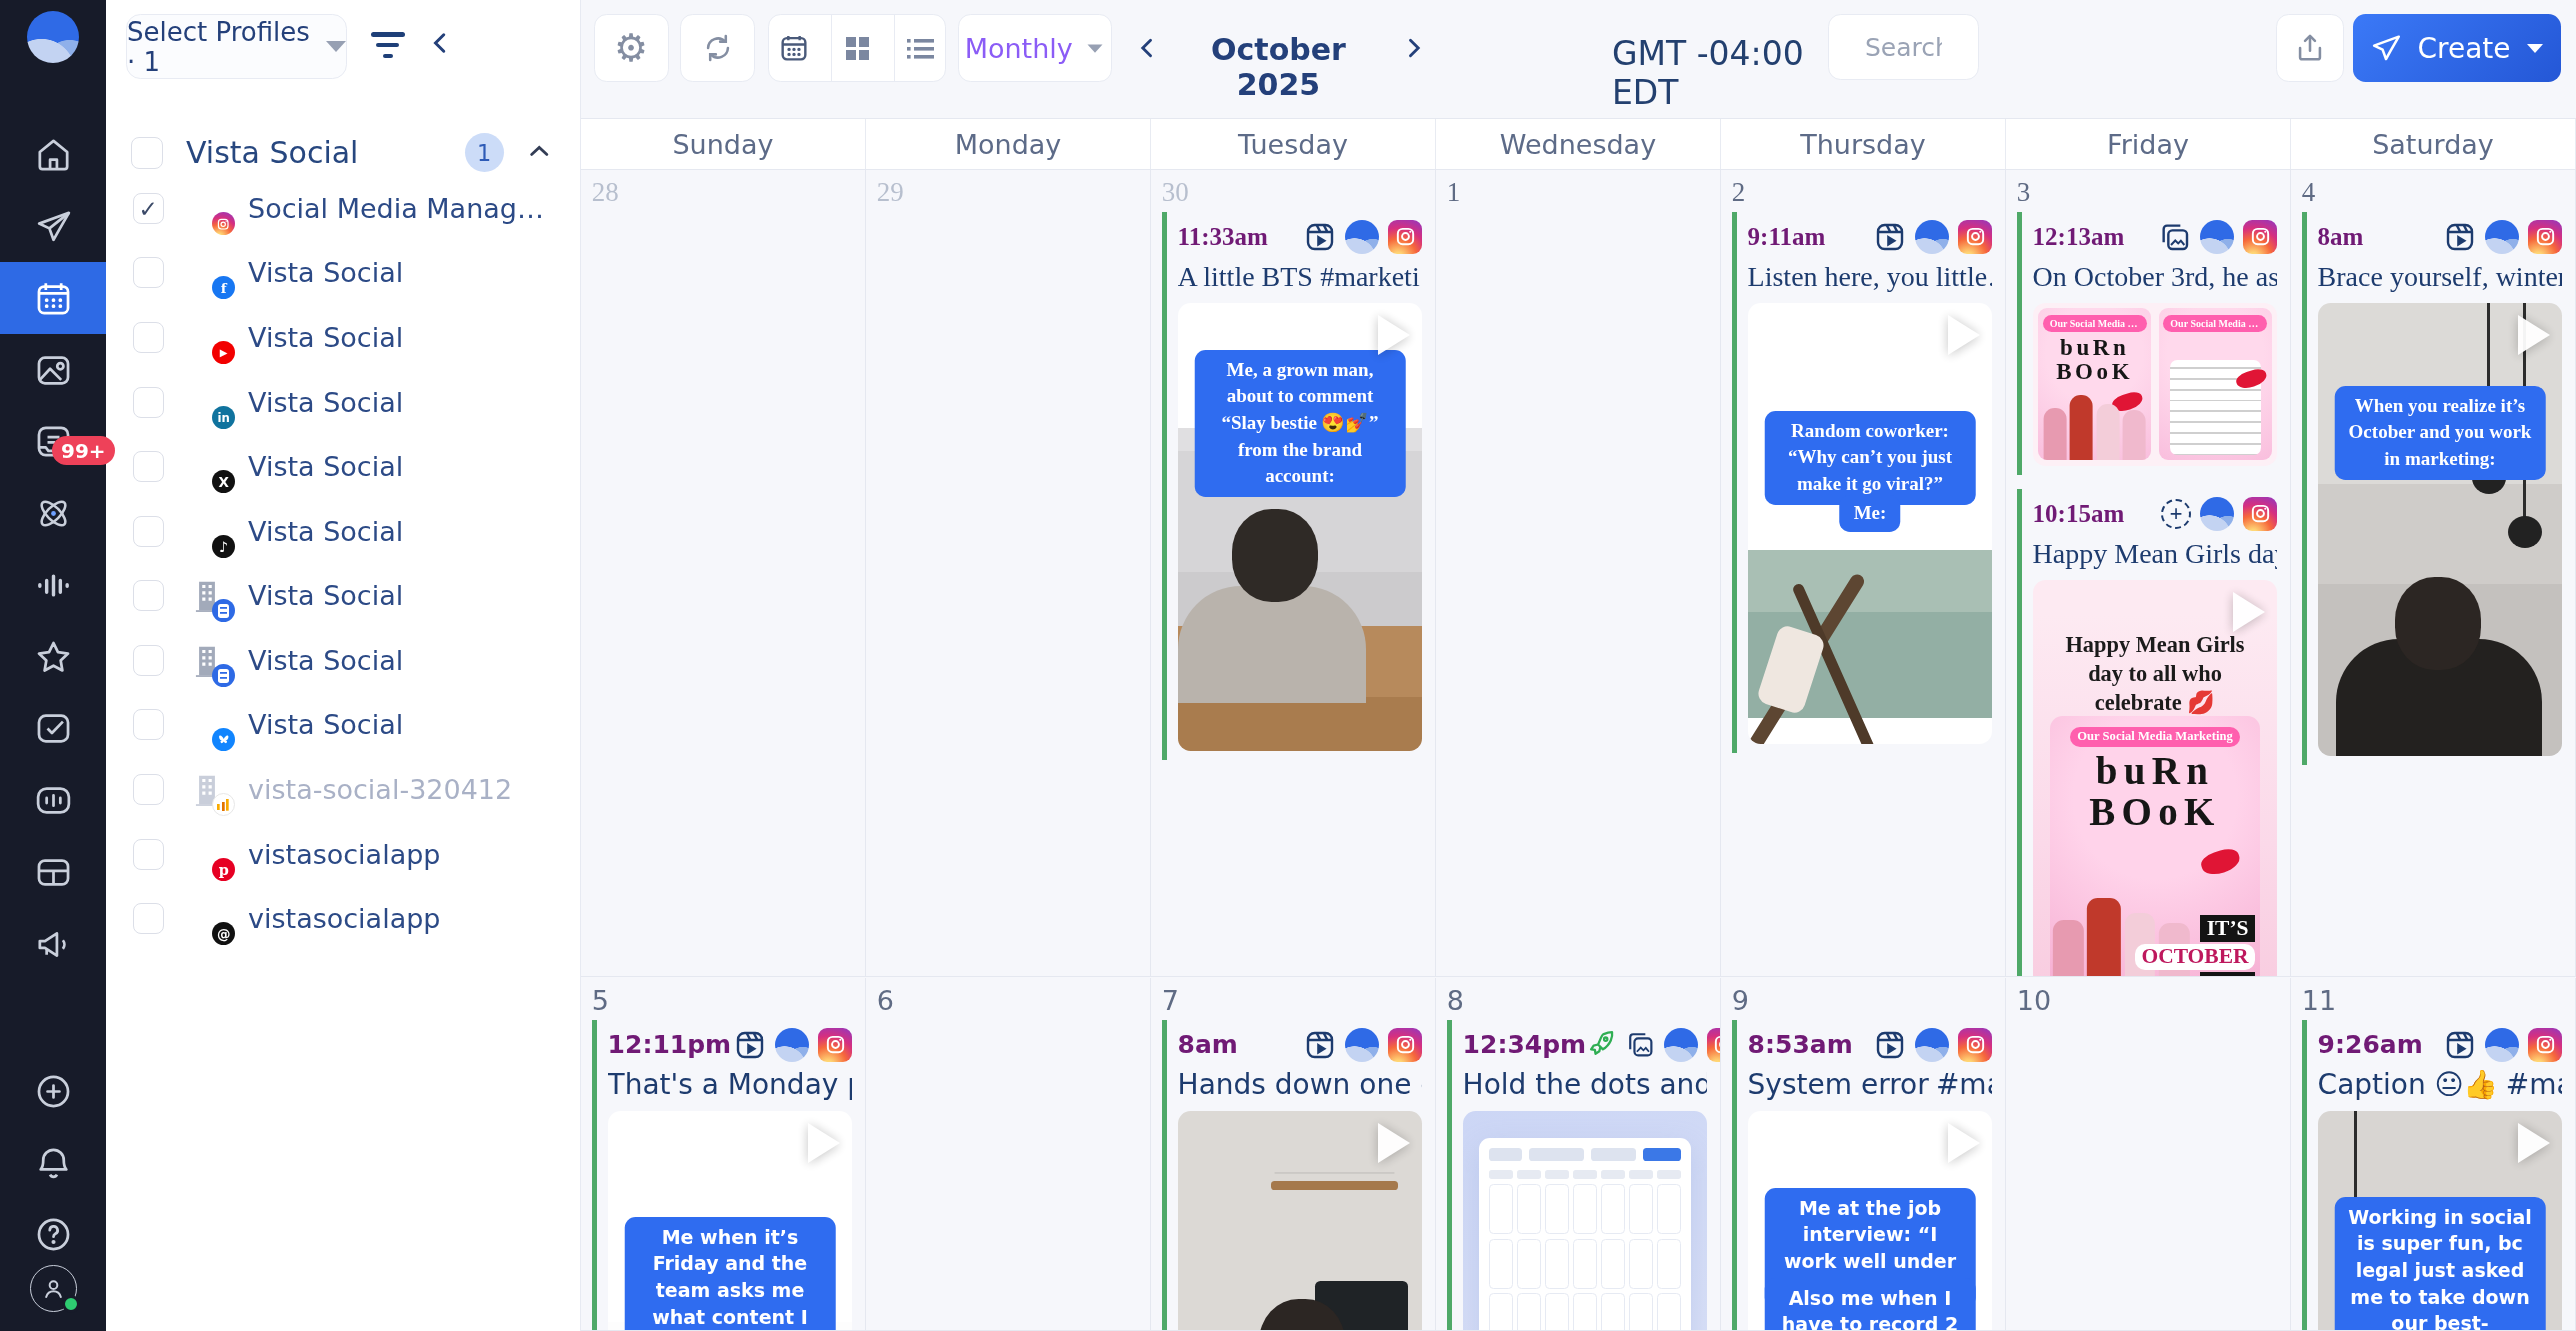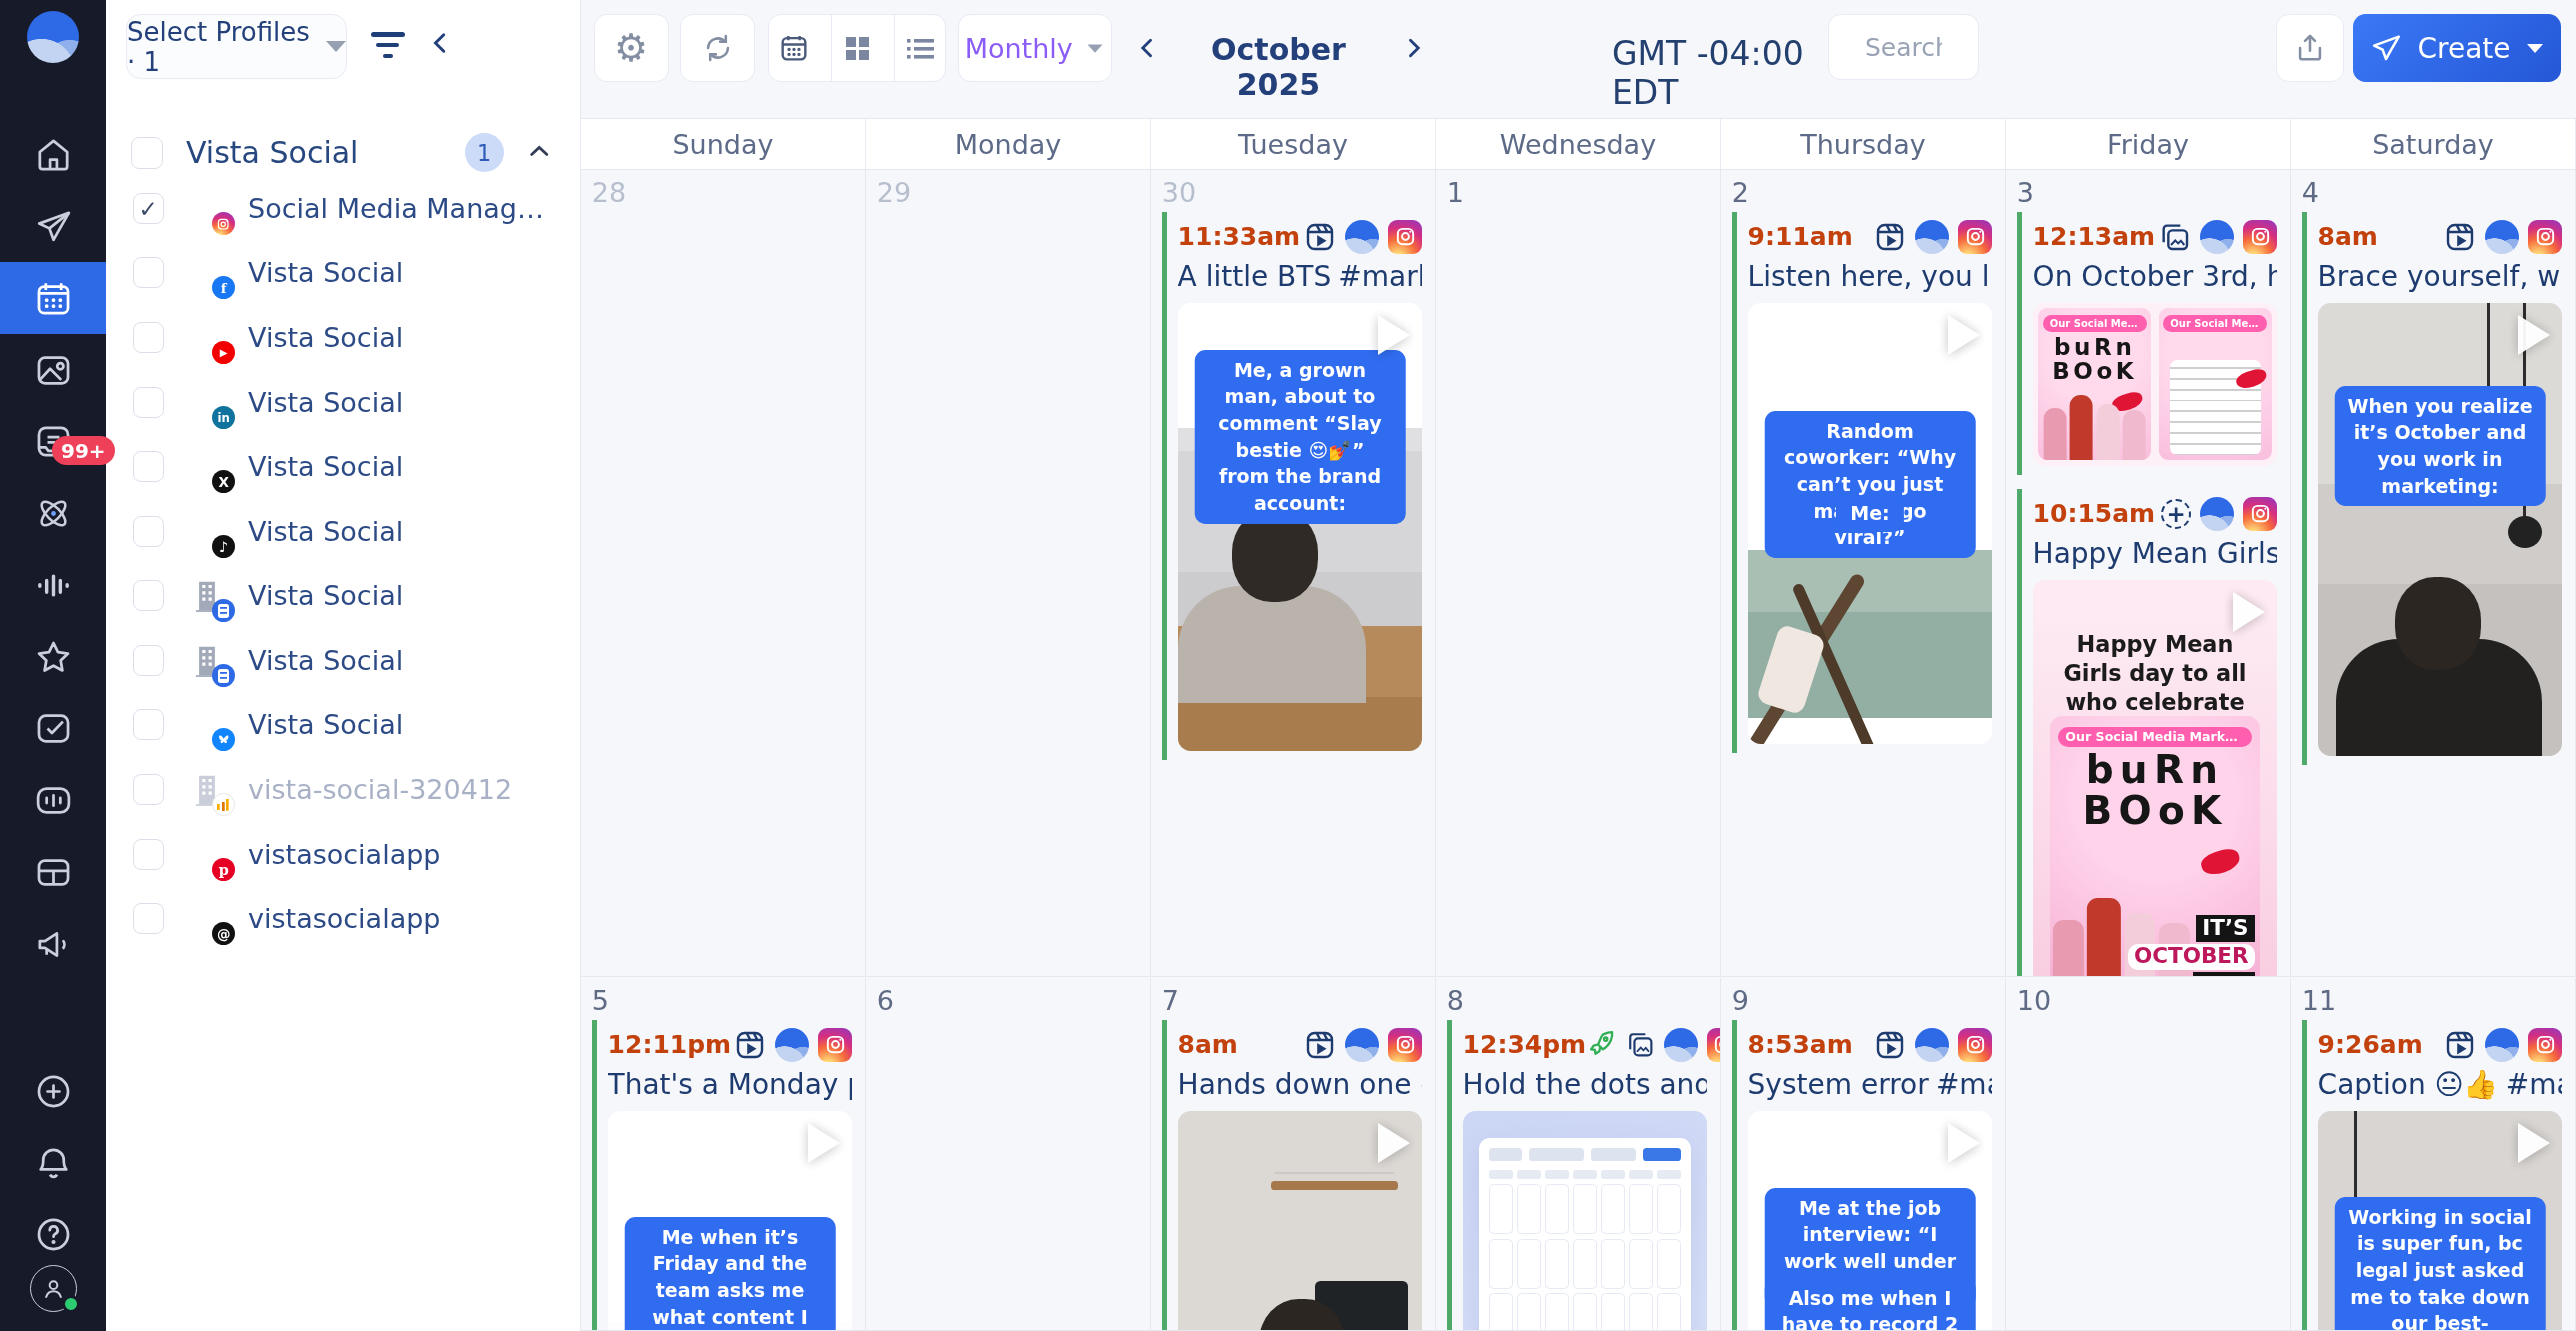--- a/index.html
+++ b/index.html
@@ -92,30 +92,30 @@
     font-size:25px; color:#555; padding:0 36px; outline:none; font-family:inherit; }
   .search::placeholder { color:#9aa3b5; }
   .create { background:linear-gradient(135deg,#3b79f7,#2457d6); border:none; color:#fff; font-size:28px; font-weight:500; gap:14.4px; }
   .create .caret { border-top-color:#fff; transform:scale(.8); }
 
   
   #dayhead { position:absolute; left:0; top:118px; width:1995px; height:52px; display:grid; grid-template-columns:repeat(7,1fr); border-top:0.9px solid #e5e8f0; border-bottom:0.9px solid #e5e8f0; background:#fff; }
   #dayhead div { display:flex; align-items:center; justify-content:center; font-size:27px; color:#5d6b88; border-right:0.9px solid #e8ebf2; }
 
   .wrow { position:absolute; left:0; width:1995px; display:grid; grid-template-columns:repeat(7,1fr); }
-  #week1 { top:170px; height:807px; }
+  #week1 { top:170px; height:807px;font-family:Liberation Serif, serif; }
   #week2 { top:978px; height:353px; overflow:hidden; }
   .cell { border-right:0.9px solid #e5e8f0; border-bottom:0.9px solid #e5e8f0; padding:7.2px 9px 0 10.8px; overflow:hidden; position:relative; }
   .date { font-size:27px; color:#5f6b84; margin-bottom:3.6px; }
   .out .date { color:#b7bfce; }
 
   
   .event { border-left:5.4px solid #4fa968; padding:5.4px 3.6px 9px 10.8px; margin-top:1.8px; cursor:pointer; }
   .ev-head { display:flex; align-items:center; height:39px; }
-  .ev-time { font-size:25px; font-weight:bold; color:#c2410c; }
+  .ev-time { font-size:25px; font-weight:bold; color:#701a75; }
   .ev-icons { margin-left:auto; display:flex; align-items:center; gap:9px; }
   .ev-icons svg.tico { width:32px; height:32px; color:#1d3b6e; }
   .ev-icons svg.rocket { width:30.5px; height:30.5px; color:#2fae53; }
   .story-ic { width:30.5px; height:30.5px; border:2.7px dashed #1d3b6e; border-radius:50%; position:relative; }
   .story-ic::after { content:"+"; position:absolute; inset:0; display:flex; align-items:center; justify-content:center; color:#1d3b6e; font-size:23px; font-weight:bold; }
   .mini-av { width:34px; height:34px; border-radius:50%;
     background: radial-gradient(circle at 28% 118%, #c3d3f2 0 46%, transparent 47%),
                 radial-gradient(circle at 82% 108%, #8fb0ea 0 38%, transparent 39%), #2f6ae6; }
   .ig-sq { width:34px; height:34px; border-radius:9px; display:flex; align-items:center; justify-content:center;
     background: radial-gradient(circle at 30% 110%, #ffd776 0 10%, #f6683b 42%, #d62f7f 66%, #9b36b7 94%); }

